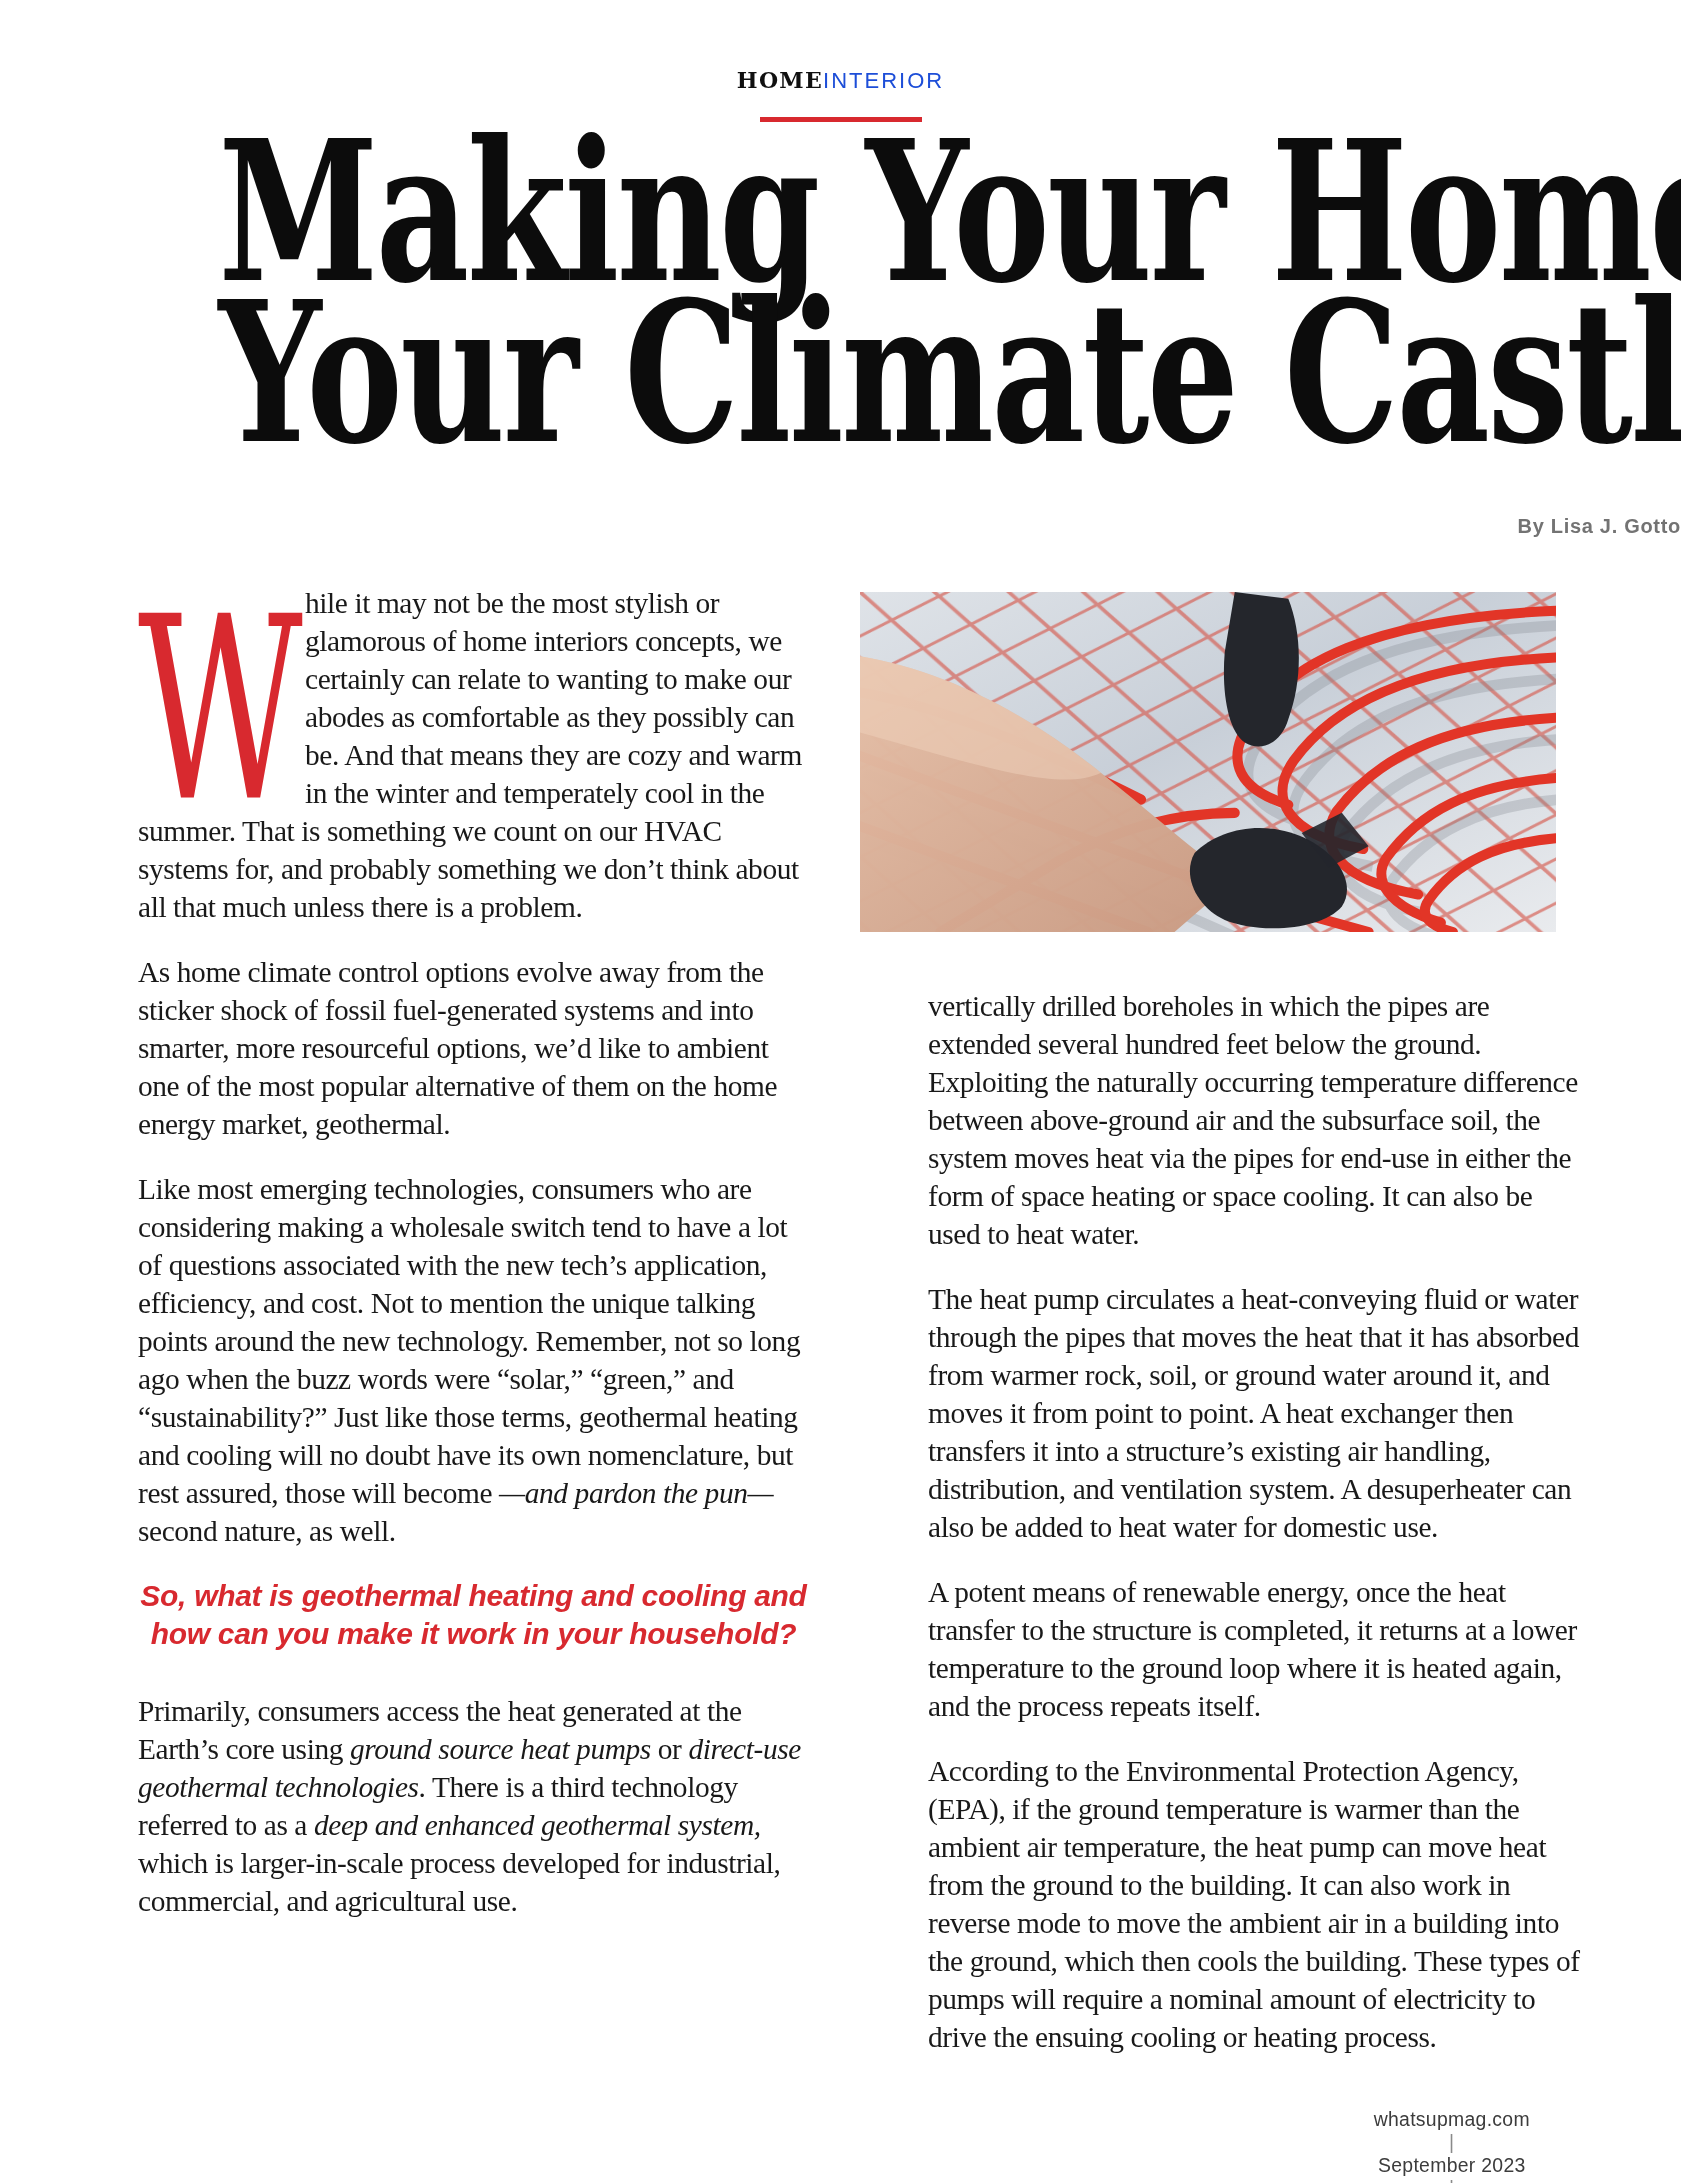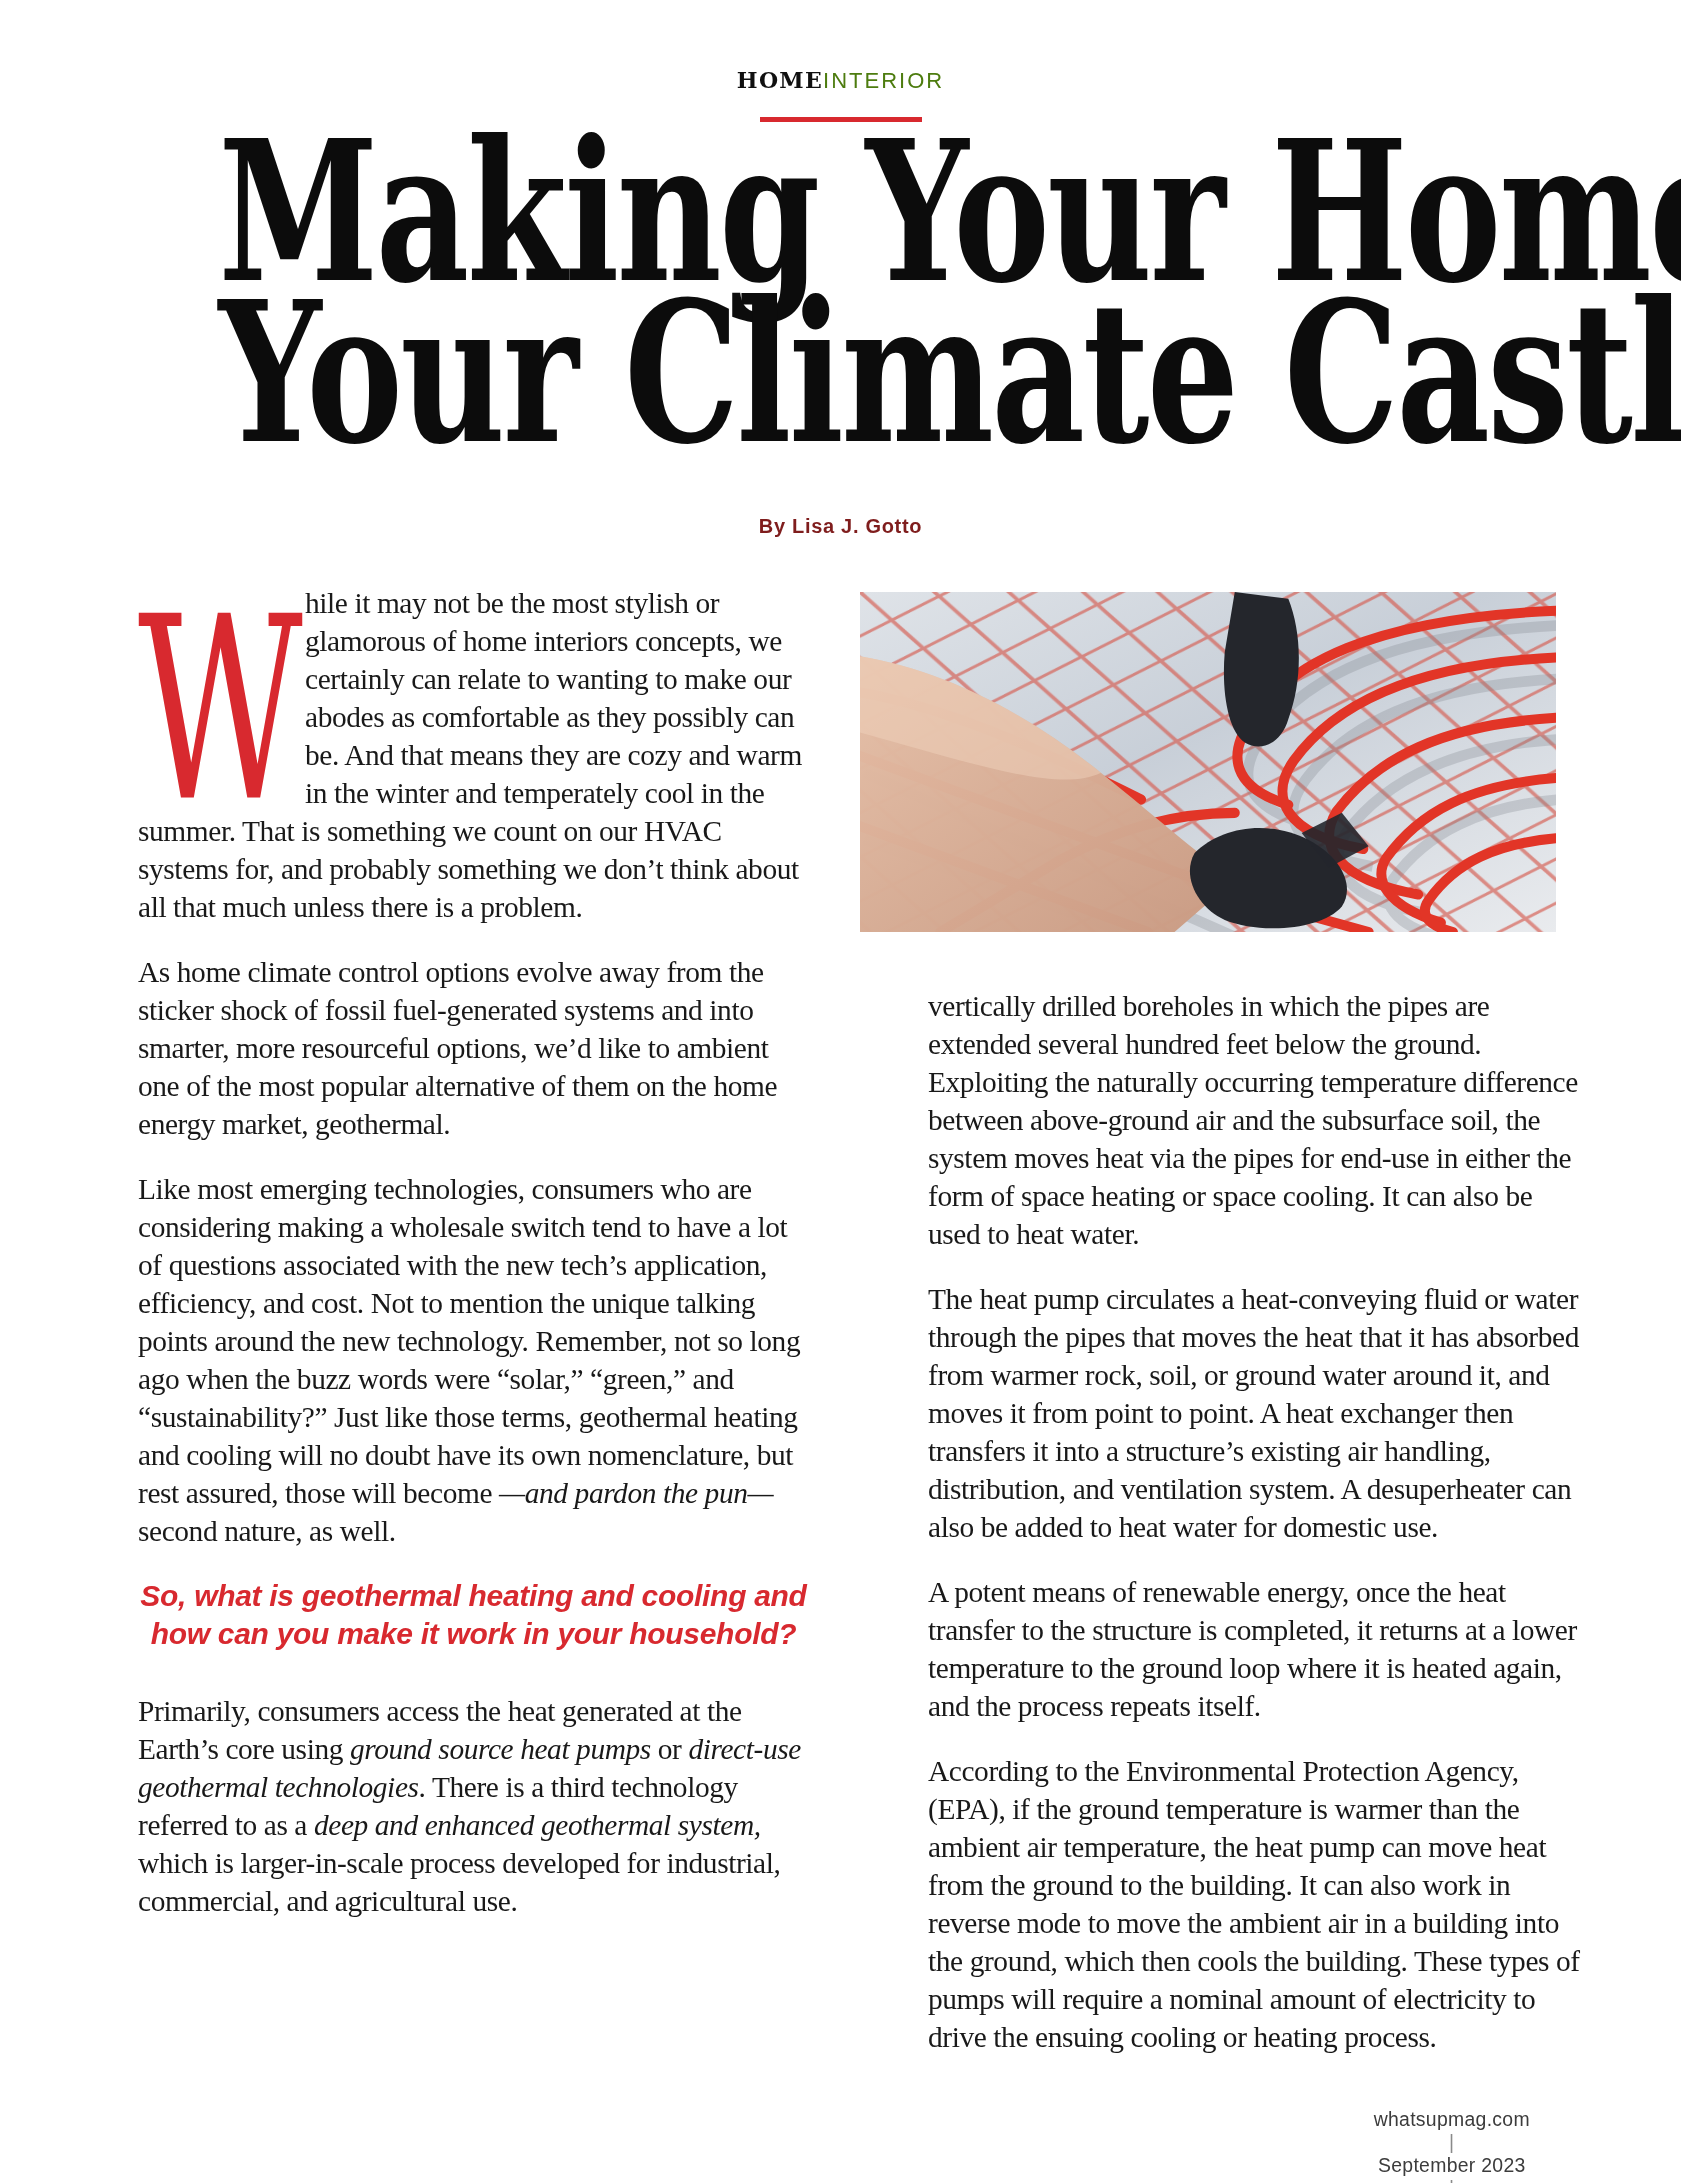--- a/index.html
+++ b/index.html
@@ -3,21 +3,21 @@
 <meta charset="utf-8">
 <style>
   html,body{margin:0;padding:0;background:#ffffff;}
   body{width:1681px;height:2183px;position:relative;overflow:hidden;
        font-family:"Liberation Serif",serif;color:#161616;}
   .page{position:absolute;inset:0;background:#ffffff;overflow:hidden;}
 
   
   .kicker{position:absolute;top:67px;left:0;width:100%;text-align:center;font-size:22px;}
   .kicker .home{font-family:"DejaVu Serif",serif;font-weight:700;color:#101010;letter-spacing:1.3px;}
-  .kicker .interior{font-family:"Liberation Sans",sans-serif;font-weight:500;color:#4d7c0f;
+  .kicker .interior{font-family:"Liberation Sans",sans-serif;font-weight:500;color:#1d4ed8;
                     letter-spacing:2px;}
   .kicker-rule{position:absolute;top:117px;left:50%;transform:translateX(-50%);
                width:162px;height:5.4px;}
 
   
   .title{position:absolute;top:131px;left:0;width:100%;text-align:center;color:#0c0c0c;}
   .title .line{font-family:"DejaVu Serif",serif;font-weight:700;font-size:195px;
                line-height:161px;letter-spacing:-3.3px;white-space:nowrap;
                transform:scaleX(0.74);transform-origin:50% 50%;}
 
@@ -58,21 +58,21 @@
   <div class="kicker">
     <span class="home">HOME</span><span class="interior">INTERIOR</span>
   </div>
   <div class="kicker-rule accent-bg" style="background: rgb(216, 41, 47);"></div>
 
   <div class="title">
     <div class="line">Making Your Home</div>
     <div class="line">Your Climate Castle</div>
   </div>
 
-  <div class="byline accent-fg" style="color: #7f1d1d;">By Lisa J. Gotto</div>
+  <div class="byline accent-fg" style="color: #737373; text-align: right;">By Lisa J. Gotto</div>
 
   <figure class="photo" style="margin:0;" aria-label="Installer's arm with black glove laying red radiant-floor heating pipes over silver insulation marked with a red diagonal grid">
     <svg viewBox="0 0 1040 508" preserveAspectRatio="none">
       <defs>
         <linearGradient id="bg" x1="0" y1="0" x2="1" y2="1">
           <stop offset="0" stop-color="#dfe3e8"></stop>
           <stop offset="0.45" stop-color="#c8cfd8"></stop>
           <stop offset="1" stop-color="#e9ebee"></stop>
         </linearGradient>
         <linearGradient id="arm" x1="0" y1="0" x2="1" y2="1">

